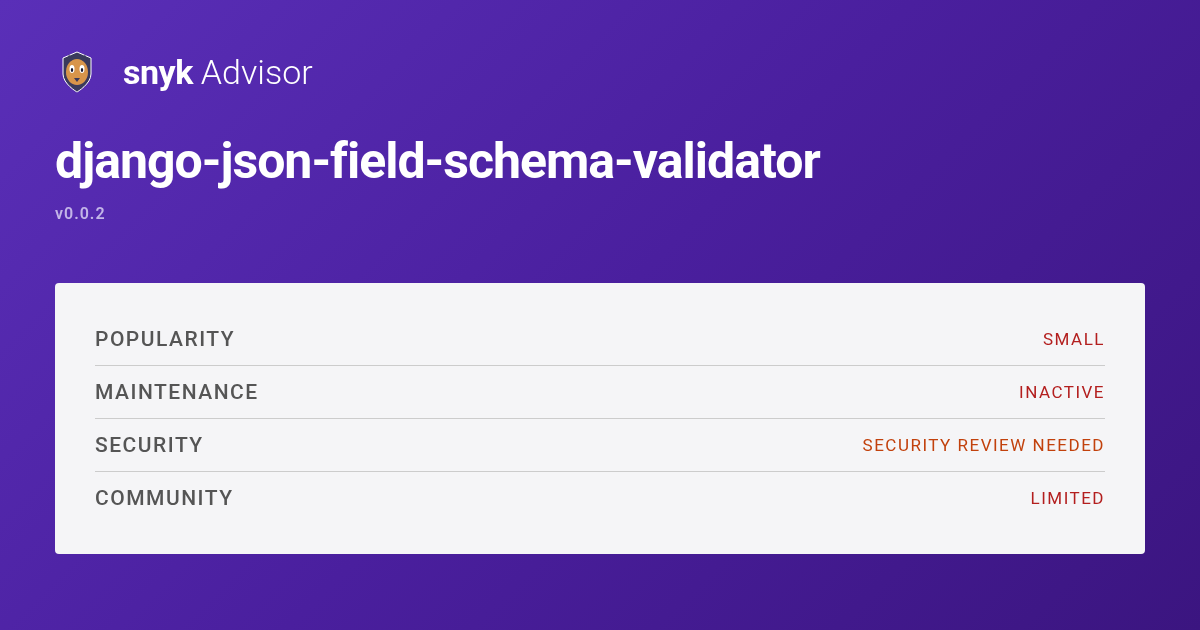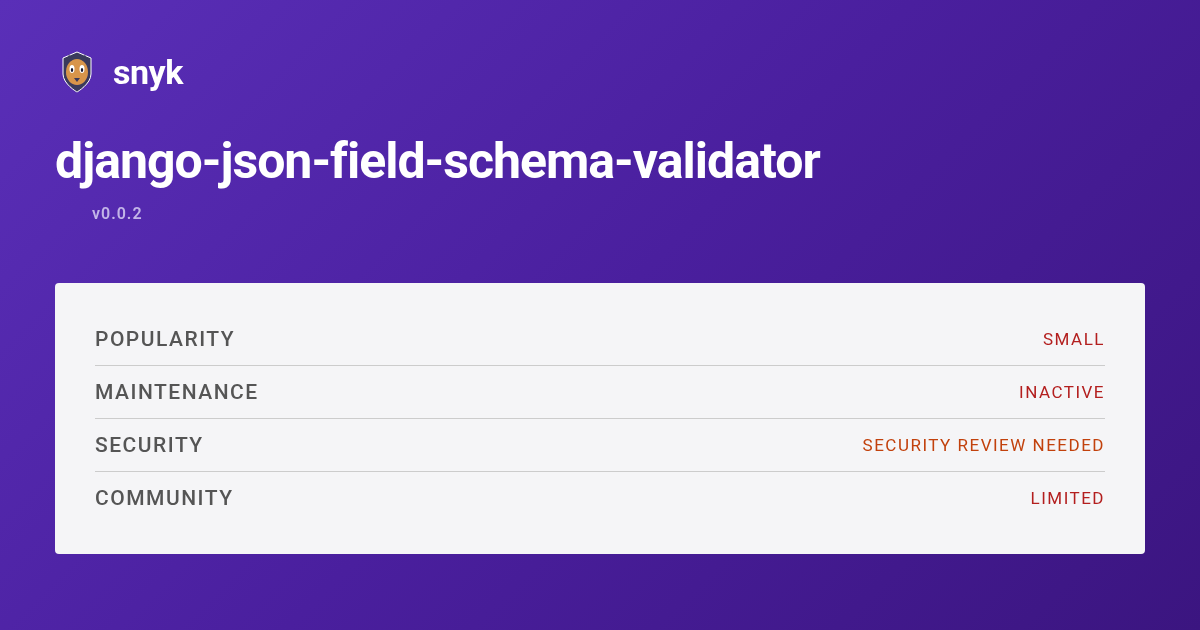--- a/index.html
+++ b/index.html
@@ -11,21 +11,21 @@
       width: 1200px;
       height: 630px;
       background: linear-gradient(135deg, #5a2fb8 0%, #4a1f9e 50%, #3b1580 100%);
       font-family: -apple-system, BlinkMacSystemFont, 'Segoe UI', Roboto, sans-serif;
       padding: 50px 55px;
       overflow: hidden;
     }
     .header {
       display: flex;
       align-items: center;
-      gap: 14px;
+      gap: 24px;
       margin-bottom: 38px;
     }
     .logo-icon {
       width: 44px;
       height: 44px;
     }
     .brand {
       display: flex;
       align-items: baseline;
       gap: 8px;
@@ -47,21 +47,20 @@
       font-weight: 700;
       letter-spacing: -1px;
       margin-bottom: 14px;
     }
     .package-version {
       color: #c3b5e8;
       font-size: 16px;
       font-weight: 600;
       letter-spacing: 1px;
       text-transform: lowercase;
-      margin-left: 37px;
     }
     .card {
       background: #f5f5f7;
       border-radius: 4px;
       margin-top: 60px;
       padding: 30px 40px;
       display: flex;
       gap: 40px;
     }
     .score-section {
@@ -131,20 +130,21 @@
       <ellipse cx="22" cy="22" rx="11" ry="13" fill="#d8954a"></ellipse>
       <ellipse cx="17" cy="19" rx="2.5" ry="4" fill="#fff"></ellipse>
       <ellipse cx="27" cy="19" rx="2.5" ry="4" fill="#fff"></ellipse>
       <ellipse cx="17" cy="20" rx="1.2" ry="2" fill="#1a1a2e"></ellipse>
       <ellipse cx="27" cy="20" rx="1.2" ry="2" fill="#1a1a2e"></ellipse>
       <path d="M 19 28 L 22 32 L 25 28 Z" fill="#3a3a5c"></path>
     </svg>
   </div>
   <div class="brand">
     <span class="brand-name">snyk</span>
+    <span class="brand-sub">Advisor</span>
   </div>
 </div>
 
 <h1 class="package-title">django-json-field-schema-validator</h1>
 <div class="package-version">v0.0.2</div>
 
 <div class="card">
   <div class="metrics-section">
     <div class="metric-row">
       <span class="metric-label">POPULARITY</span>

